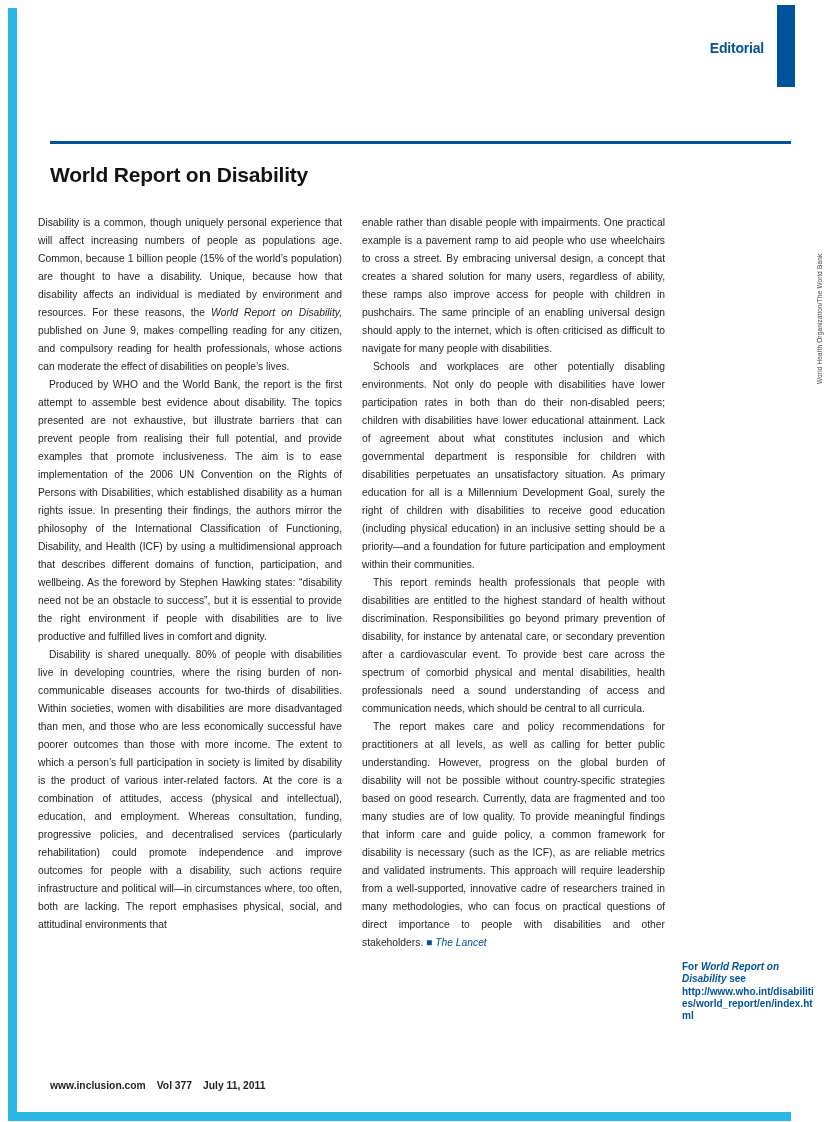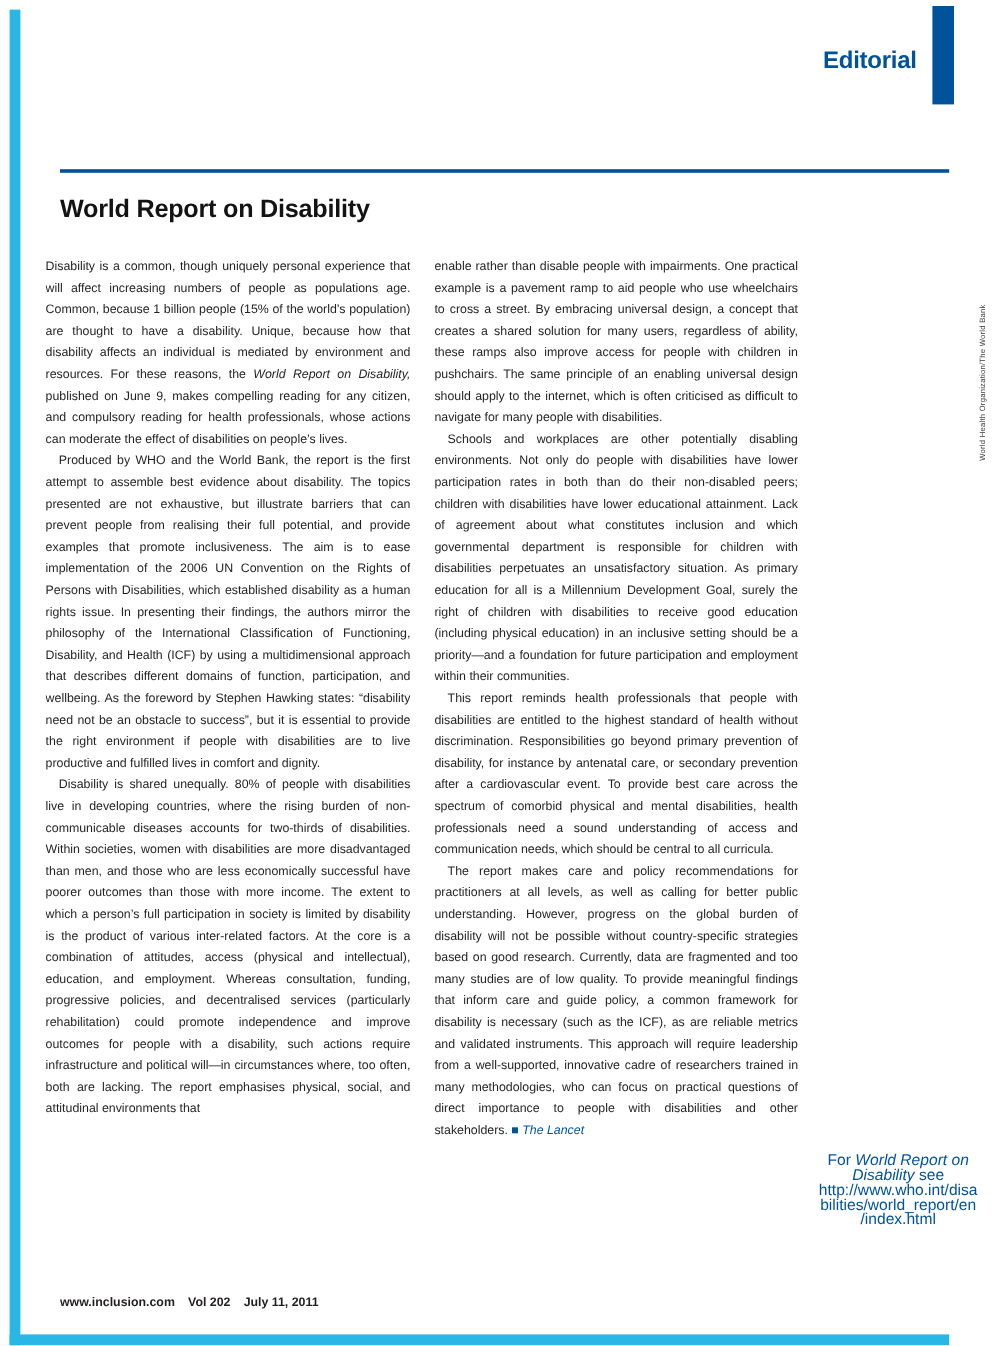--- a/index.html
+++ b/index.html
@@ -10,21 +10,21 @@
   }
   html,body{margin:0;padding:0;background:#ffffff;}
   .page{
     position:relative;width:835px;height:1122px;background:#fff;overflow:hidden;
     font-family:"Liberation Sans", sans-serif;color:var(--ink);
   }
   .strip-left{position:absolute;left:8px;top:8px;width:9px;height:1113px;background:var(--edge-cyan);}
   .strip-bottom{position:absolute;left:8px;top:1112px;width:783px;height:9px;background:var(--edge-cyan);}
   .corner-tab{position:absolute;left:777px;top:5px;width:18px;height:82px;background:var(--lancet-blue);}
   .section-label{
-    position:absolute;top:40px;right:71px;font-size:20px;font-weight:bold;
+    position:absolute;top:40px;right:71px;font-size:14px;font-weight:bold;
     color:var(--lancet-blue);letter-spacing:-0.2px;
   }
   .head-rule{position:absolute;left:50px;top:141px;width:741px;height:3px;background:var(--lancet-blue);}
   .title{
     position:absolute;left:50px;top:163px;margin:0;font-size:21px;font-weight:bold;
     color:#131313;letter-spacing:-0.2px;
   }
   .col{
     position:absolute;top:214px;height:856px;overflow:hidden;
     font-size:10.3px;line-height:18px;text-align:justify;color:var(--ink);
@@ -71,22 +71,22 @@
     opacity:0.85;
   }
   .credit{
     position:absolute;left:816px;top:221px;height:163px;
     writing-mode:vertical-rl;transform:rotate(180deg);
     font-size:6.4px;color:#3f3f3f;letter-spacing:0.2px;white-space:nowrap;
   }
   
   .notes{position:absolute;left:682px;top:961px;width:133px;}
   .notes .para{
-    margin:0 0 9px;font-size:13px;line-height:12.3px;font-weight:normal;
-    color:var(--lancet-blue);text-align:center;word-wrap:break-word;
+    margin:0 0 9px;font-size:10px;line-height:12.3px;font-weight:bold;
+    color:var(--lancet-blue);text-align:left;word-wrap:break-word;
   }
   
   .footer{position:absolute;left:50px;top:1080px;font-size:10.3px;font-weight:bold;color:#231f20;}
   .footer span{margin-right:11px;}
   .page-number{position:absolute;top:1124px;right:45px;font-size:10px;font-weight:normal;color:#231f20;}
 </style>
 </head>
 <body>
 
 <div class="page">
@@ -112,17 +112,17 @@
       <p class="para indent"><span>The report makes care and policy recommendations for practitioners at all levels, as well as calling for better public understanding. However, progress on the global burden of disability will not be possible without country-specific strategies based on good research. Currently, data are fragmented and too many studies are of low quality. To provide meaningful findings that inform care and guide policy, a common framework for disability is necessary (such as the ICF), as are reliable metrics and validated instruments. This approach will require leadership from a well-supported, innovative cadre of researchers trained in many methodologies, who can focus on practical questions of direct importance to people with disabilities and other stakeholders. </span><span class="seg-mark">■</span><span class="seg-sig"> The Lancet</span></p>
     </div>
 
   <div class="credit">World Health Organization/The World Bank</div>
 
   <div class="notes">
       <p class="para"><span>For </span><span class="seg-italic">World Report on Disability</span><span> see http://www.who.int/disabilities/world_report/en/index.html</span></p>
     </div>
 
   <div class="footer">
-    <span>www.inclusion.com</span><span>Vol 202</span><span>July 11, 2011</span>
+    <span>www.inclusion.com</span><span>Vol 377</span><span>July 11, 2011</span>
   </div>
   <div class="page-number">1977</div>
 
 </div>
 
 </body></html>

